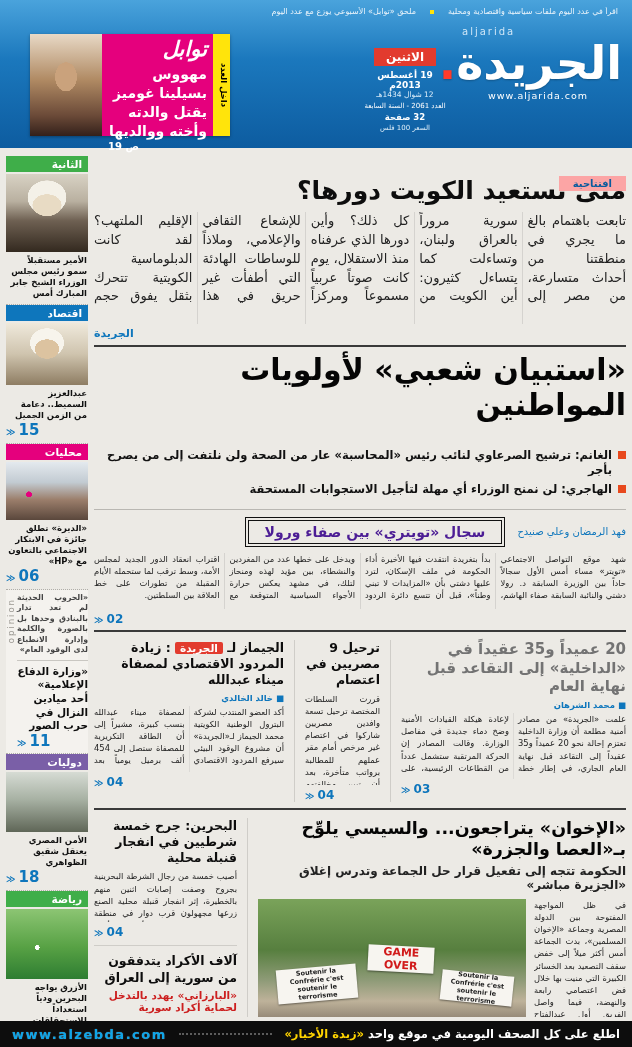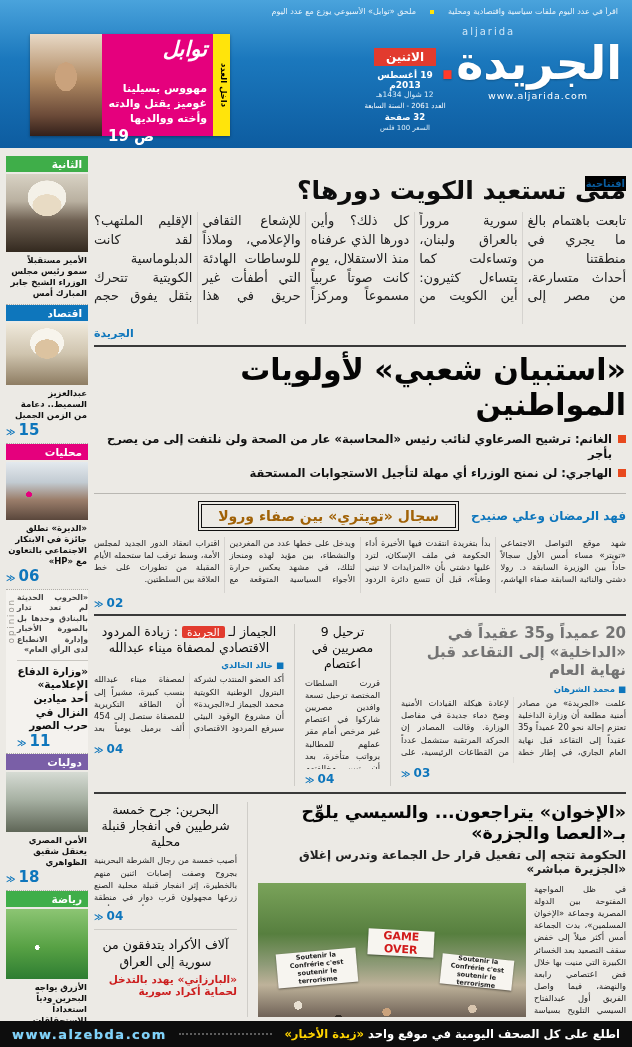--- a/index.html
+++ b/index.html
@@ -29,22 +29,22 @@
   .d2 { font-size:7.5px; color:#dcedf9; }
   .d3 { font-size:7px; margin-top:3px; }
   .d4 { font-size:8.5px; font-weight:bold; margin-top:2px; }
   .d5 { font-size:7px; margin-top:2px; color:#dcedf9; }
   .promo { position:absolute; top:34px; left:30px; width:200px; height:102px;
     background:#e5007d; display:flex; box-shadow:0 1px 3px rgba(0,0,0,.35); }
   .promo-ribbon { width:17px; background:#ffe40b; color:#000; font-size:8.5px; font-weight:bold;
     writing-mode:vertical-rl; text-align:center; padding:4px 1px; }
   .promo-main { flex:1; padding:5px 6px; display:flex; flex-direction:column; }
   .promo-brand { font-size:21px; font-weight:bold; color:#fff; font-style:italic; line-height:1; }
-  .promo-headline { font-size:11px; font-weight:bold; color:#fff; line-height:1.35; margin-top:22px; text-align:right; }
-  .promo-page { margin-top:auto; font-size:15px; font-weight:bold; color:#fff; text-align:left; }
+  .promo-headline { font-size:14px; font-weight:bold; color:#fff; line-height:1.35; margin-top:5px; text-align:right; }
+  .promo-page { margin-top:auto; font-size:10px; font-weight:bold; color:#fff; text-align:left; }
   .promo-photo { width:72px; background:
     radial-gradient(ellipse 18px 24px at 50% 42%, #caa27c 0 60%, transparent 61%),
     linear-gradient(180deg,#e8d9c6 0%,#b08a63 45%,#6b4a38 80%,#33201a 100%); }
 
   
   .sidebar { position:absolute; top:156px; left:6px; width:82px; bottom:30px;
     display:flex; flex-direction:column; justify-content:space-between; }
   .sb-sec { border-bottom:1px dotted #b0aea9; padding-bottom:4px; }
   .sb-sec:last-child { border-bottom:none; }
   .sb-label { color:#fff; font-weight:bold; font-size:10.5px; padding:2px 6px; text-align:right; }
@@ -77,51 +77,51 @@
     border-bottom:1px solid #c9c7c2; padding-bottom:4px; }
   .op-head { font-size:10.5px; font-weight:bold; color:#0d0d0d; line-height:1.3; margin-top:4px; text-align:right; }
 
   
   .main { position:absolute; top:156px; right:94px; left:94px; width:auto; bottom:30px;
     left:94px; right:6px; overflow:hidden; }
   .main { left:94px; right:94px; } 
   .main { right:6px; left:94px; }
 
   .editorial { position:relative; border-bottom:2px solid #3a3a3a; padding-bottom:5px; }
-  .ed-tag { position:absolute; top:0; left:auto; right:0; background:#000000; color:#0a5c9e;
-    font-weight:bold; font-size:10px; padding:2px 1px; }
+  .ed-tag { position:absolute; top:0; left:auto; right:0; background:#fca5a5; color:#0a5c9e;
+    font-weight:bold; font-size:10px; padding:2px 14px; }
   .ed-title { font-size:25px; font-weight:bold; text-align:right; margin:20px 0 7px; color:#0d0d0d; }
   .ed-body { column-count:5; column-gap:10px; column-rule:1px solid #d5d3cf;
     font-size:13px; line-height:1.45; text-align:justify; color:#222; height:112px; overflow:hidden; }
   .ed-sign { color:#0e76bc; font-weight:bold; font-size:11px; text-align:left; margin-top:3px; }
 
   .lead { border-bottom:1px solid #b9b7b2; padding:6px 0 8px; }
-  .lead-title { font-size:30px; font-weight:bold; text-align:right; line-height:1.15; color:#050505; margin-bottom:10px; }
+  .lead-title { font-size:30px; font-weight:bold; text-align:right; line-height:1.15; color:#050505; margin-bottom:26px; }
   .bullet-row { display:flex; align-items:flex-start; gap:6px; font-size:11.5px; font-weight:bold;
     margin:4px 0; line-height:1.3; color:#111; }
   .bullet-sq { width:8px; height:8px; background:#e8491d; margin-top:3px; flex:none; }
 
   .twitter { border-bottom:2px solid #3a3a3a; padding:7px 0 4px; }
   .tw-head { display:flex; align-items:center; gap:12px; margin-bottom:6px; }
-  .tw-byline { color:#0e76bc; font-size:12px; font-weight:bold; flex:none; }
+  .tw-byline { color:#0e76bc; font-size:10px; font-weight:normal; flex:none; }
   .tw-title { border:1px solid #111; padding:2px; flex:none; }
-  .tw-title-inner { border:1px solid #111; padding:3px 16px; font-weight:bold; font-size:14px; color:#a16207; }
+  .tw-title-inner { border:1px solid #111; padding:3px 16px; font-weight:bold; font-size:14px; color:#4c1d95; }
   .tw-body { column-count:4; column-gap:10px; column-rule:1px solid #d5d3cf;
     font-size:8.4px; line-height:1.45; text-align:justify; color:#222; height:56px; overflow:hidden; }
 
   .pref { color:#0e76bc; font-weight:bold; font-size:12px; text-align:left; margin-top:3px; }
   .pref::after { content:" ≪"; font-size:9px; }
 
   .row1 { display:flex; gap:0; padding:8px 0 6px; border-bottom:2px solid #3a3a3a; }
   .row1 > div + div { border-right:1px solid #cfcdc8; padding-right:10px; margin-right:10px; }
   .art-interior { flex:0 0 225px; }
   .art-deport { flex:0 0 86px; }
   .art-refinery { flex:1; }
   .h-md { font-size:15px; font-weight:bold; text-align:right; line-height:1.25; color:#737373; }
-  .h-sm { font-size:12.5px; font-weight:normal; text-align:center; line-height:1.3; color:#0d0d0d; }
+  .h-sm { font-size:12.5px; font-weight:bold; text-align:right; line-height:1.3; color:#0d0d0d; }
   .byline { color:#0e76bc; font-size:8.5px; font-weight:bold; margin:4px 0 3px; }
   .byline::before { content:"■ "; }
   .body-2col { column-count:2; column-gap:9px; column-rule:1px solid #dcdad6;
     font-size:8.4px; line-height:1.45; text-align:justify; color:#222; height:66px; overflow:hidden; }
   .body-1col { font-size:8.4px; line-height:1.45; text-align:justify; color:#222;
     height:92px; overflow:hidden; margin-top:4px; }
   .brand-box { background:#e23b2e; color:#fff; font-size:10.5px; padding:0 5px; border-radius:2px; }
 
   .row2 { display:flex; padding-top:8px; }
   .egypt { flex:0 0 368px; }
@@ -151,21 +151,21 @@
   .body-side { font-size:8.4px; line-height:1.45; text-align:justify; color:#222; overflow:hidden; margin-top:4px; }
   .bah-body { height:52px; }
   .red-sub { color:#cc1f1f; font-weight:bold; font-size:10.5px; margin-top:3px; text-align:right; }
 
   
   .bottombar { position:absolute; left:0; right:0; bottom:0; height:26px; background:#0d0d0d;
     display:flex; align-items:center; padding:0 12px; gap:12px; }
   .bb-text { font-size:11.5px; font-weight:bold; color:#fff; white-space:nowrap; }
   .bb-brand { color:#ffd400; }
   .bb-dots { flex:1; border-top:2px dotted #5c5c5c; height:0; }
-  .bb-site { font-size:13px; font-weight:bold; color:#7dd3fc; letter-spacing:1.5px;
+  .bb-site { font-size:13px; font-weight:bold; color:#0ea5e9; letter-spacing:1.5px;
     direction:ltr; unicode-bidi:embed; text-shadow:0 0 1px #777; }
 </style>
 </head>
 <body>
 
 <div class="page">
 
   <header class="masthead">
     <div class="teasers">
       <span class="teaser">اقرأ في عدد اليوم ملفات سياسية واقتصادية ومحلية</span>
@@ -215,21 +215,21 @@
 
     <section class="sb-sec">
       <div class="sb-label lbl-magenta">محليات</div>
       <div class="sb-photo ph-mah"></div>
       <div class="sb-cap">«الديرة» تطلق جائزة في الابتكار الاجتماعي بالتعاون مع «HP»</div>
       <div class="sb-num">06</div>
     </section>
 
     <section class="sb-sec sb-opinion">
       <div class="op-vert">opinion</div>
-      <div class="op-quote">«الحروب الحديثة لم تعد تدار بالبنادق وحدها بل بالصورة الأخبار وإدارة الانطباع لدى الرأي العام»</div>
+      <div class="op-quote">«الحروب الحديثة لم تعد تدار بالبنادق وحدها بل بالصورة والكلمة وإدارة الانطباع لدى الوقود العام»</div>
       <div class="op-head">«وزارة الدفاع الإعلامية» أحد ميادين النزال في حرب الصور</div>
       <div class="sb-num">11</div>
     </section>
 
     <section class="sb-sec">
       <div class="sb-label lbl-purple">دوليات</div>
       <div class="sb-photo ph-dow"></div>
       <div class="sb-cap">الأمن المصري يعتقل شقيق الظواهري</div>
       <div class="sb-num">18</div>
     </section>

